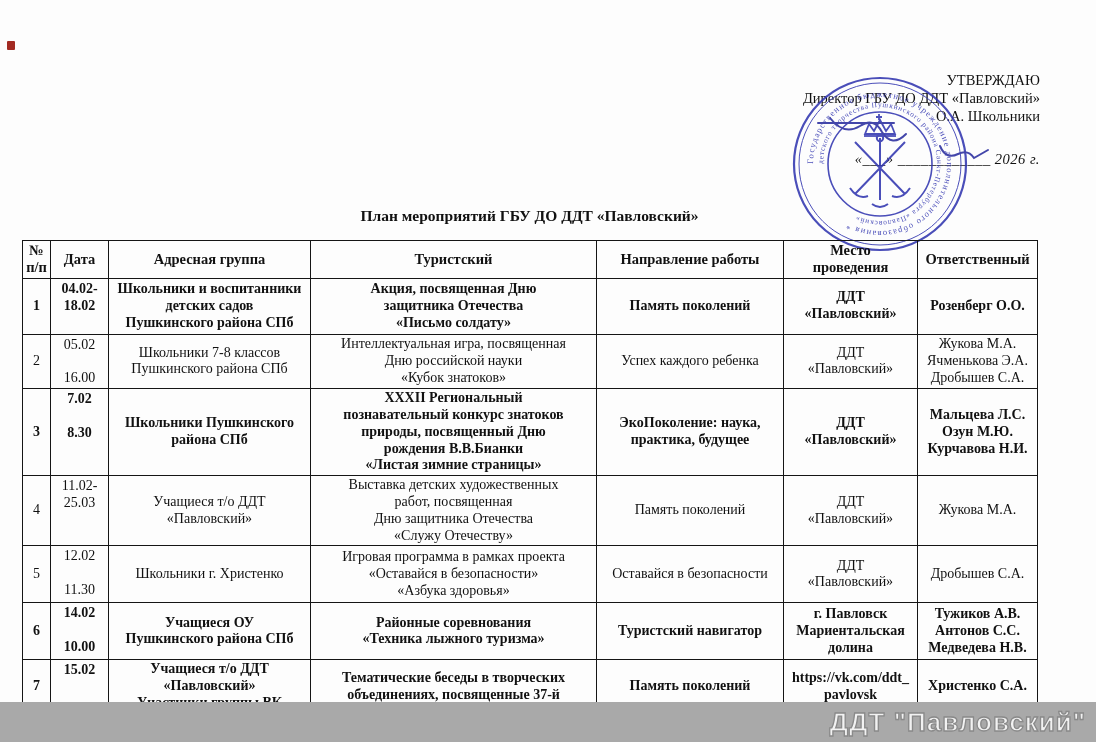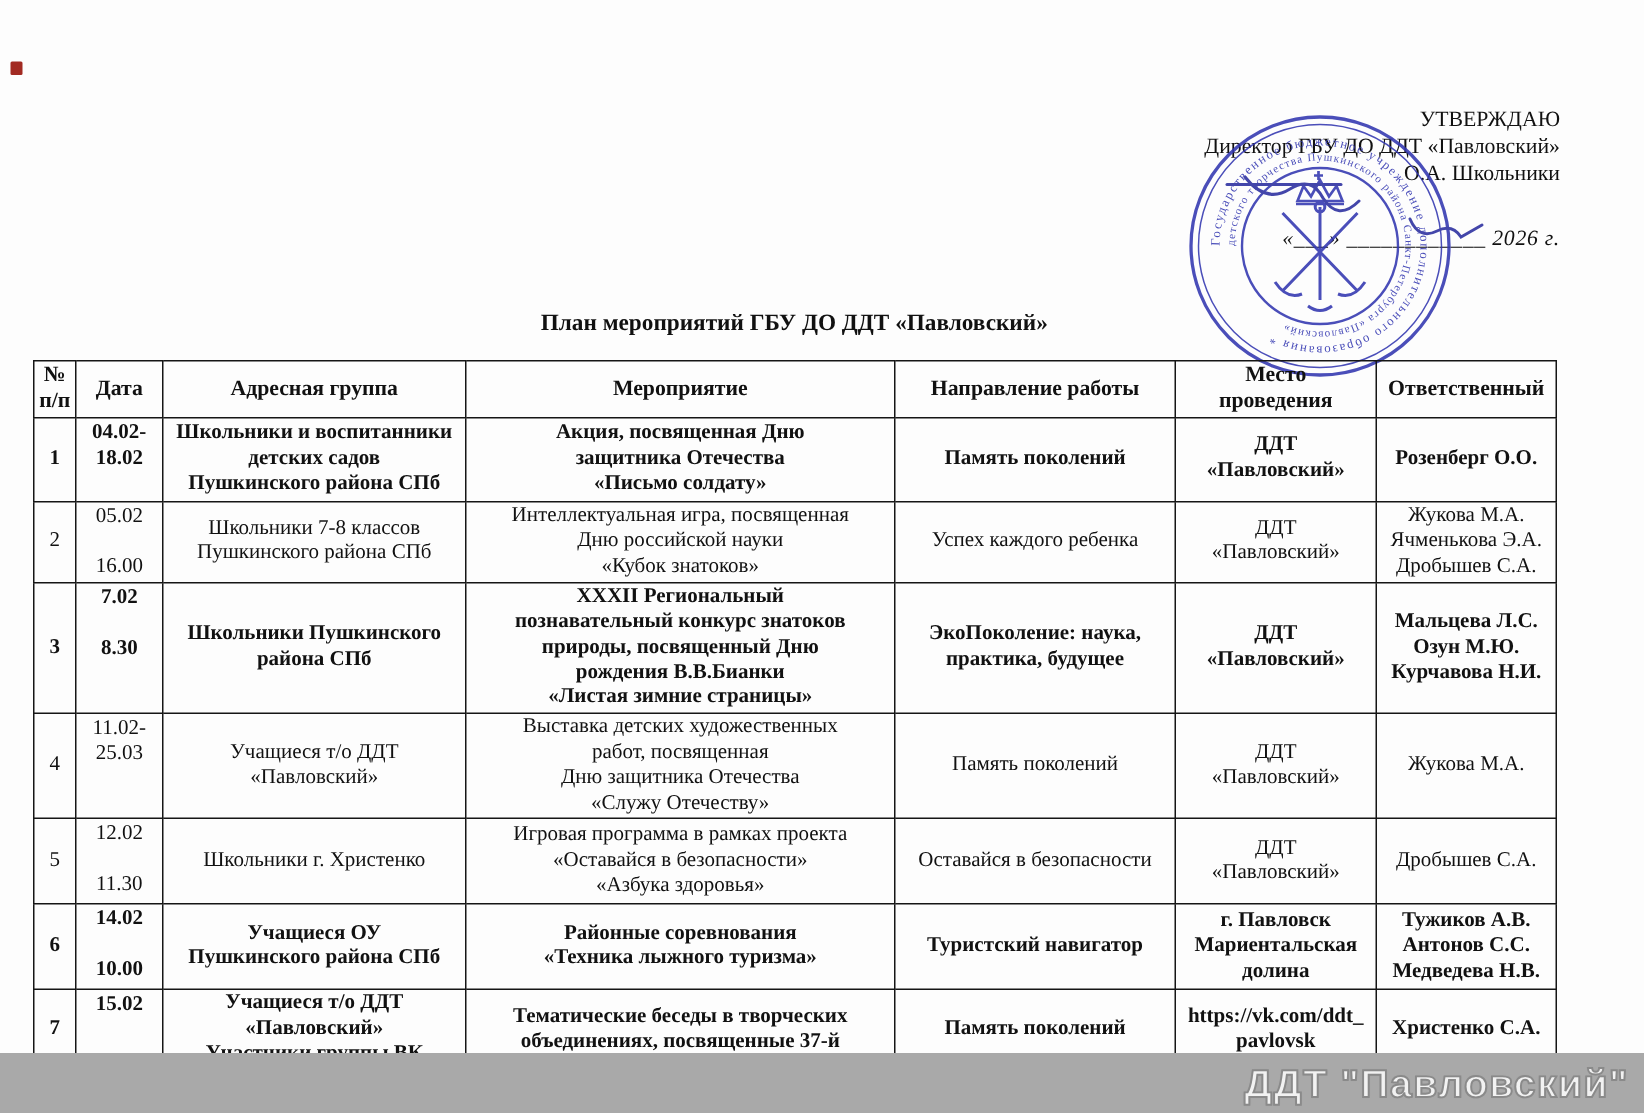--- a/index.html
+++ b/index.html
@@ -104,21 +104,21 @@
       <col style="width:187px">
         <col style="width:134px">
         <col style="width:120px">
     </colgroup>
     <thead>
       <tr id="header-row">
           <th>№
 п/п</th>
           <th>Дата</th>
           <th>Адресная группа</th>
-          <th>Мероприятие</th>
+          <th>Туристский</th>
           <th>Направление работы</th>
           <th>Место
 проведения</th>
           <th>Ответственный</th>
         </tr>
     </thead>
     <tbody id="table-body">
         <tr class="bold">
           <td class="col-num">1</td>
           <td class="col-date">04.02-

